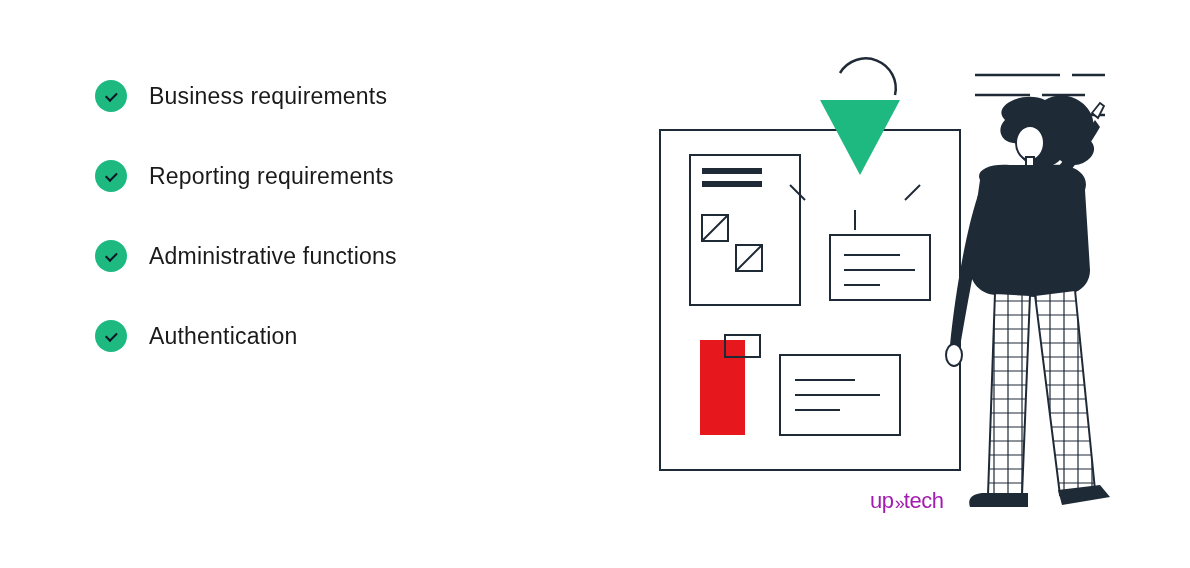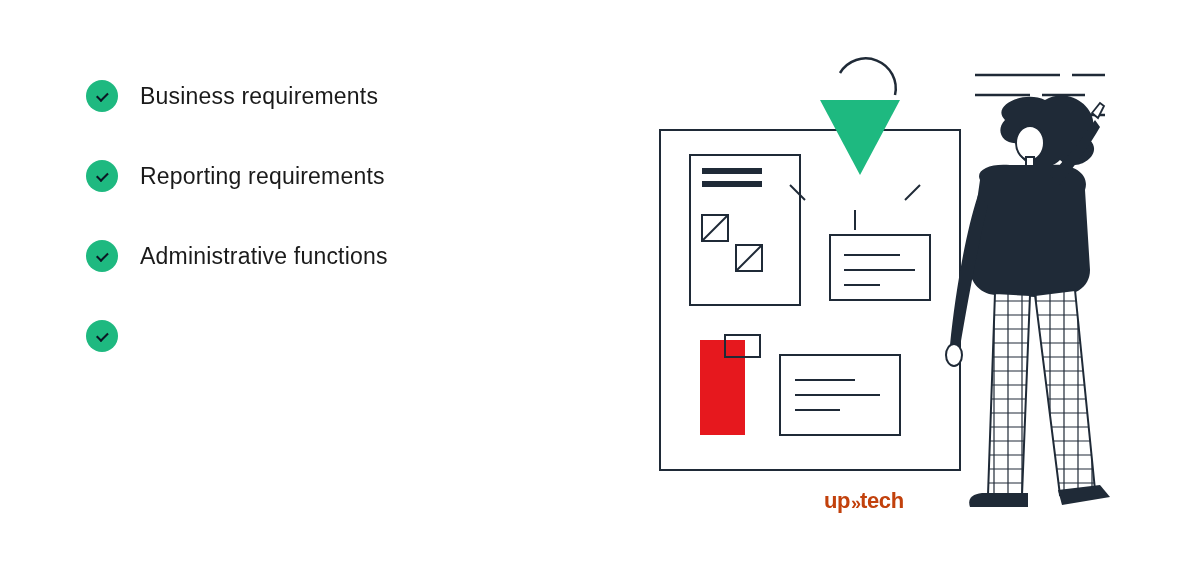--- a/index.html
+++ b/index.html
@@ -6,21 +6,21 @@
     body {
       width: 1190px;
       height: 568px;
       background: #ffffff;
       font-family: -apple-system, BlinkMacSystemFont, 'Segoe UI', sans-serif;
       position: relative;
       overflow: hidden;
     }
     .list {
       position: absolute;
-      left: 86px;
+      left: 95px;
       top: 80px;
       display: flex;
       flex-direction: column;
       gap: 48px;
     }
     .list-item {
       display: flex;
       align-items: center;
       gap: 22px;
     }
@@ -51,25 +51,25 @@
     }
     .illustration {
       position: absolute;
       right: 60px;
       top: 35px;
       width: 500px;
       height: 500px;
     }
     .logo {
       position: absolute;
-      left: 824px;
+      left: 870px;
       top: 488px;
       font-size: 22px;
-      font-weight: 700;
-      color: #c2410c;
+      font-weight: 400;
+      color: #a21caf;
       letter-spacing: -0.4px;
     }
     .logo .sep {
       display: inline-block;
       transform: translateY(1px);
       font-size: 18px;
       letter-spacing: -2px;
       padding: 0 1px;
     }
   </style>
@@ -84,20 +84,21 @@
   <li class="list-item">
     <span class="check-circle"></span>
     <span class="item-label">Reporting requirements</span>
   </li>
   <li class="list-item">
     <span class="check-circle"></span>
     <span class="item-label">Administrative functions</span>
   </li>
   <li class="list-item">
     <span class="check-circle"></span>
+    <span class="item-label">Authentication</span>
   </li>
 </ul>
 
 <div class="illustration">
   <svg viewBox="0 0 500 500" width="500" height="500">
 
     <rect x="30" y="95" width="300" height="340" fill="none" stroke="#1f2a37" stroke-width="2"></rect>
 
     <rect x="60" y="120" width="110" height="150" fill="none" stroke="#1f2a37" stroke-width="2"></rect>
     <rect x="72" y="133" width="60" height="6" fill="#1f2a37"></rect>

